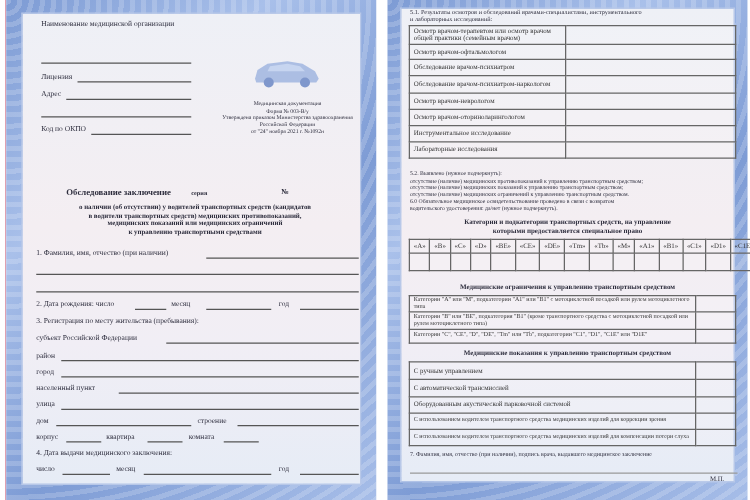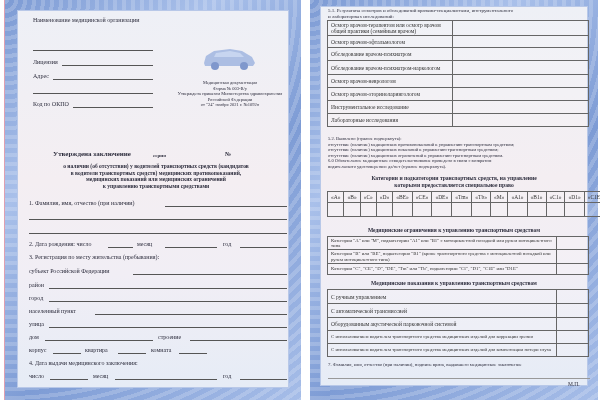--- a/index.html
+++ b/index.html
@@ -51,21 +51,21 @@
       <circle cx="44" cy="21" r="4" fill="#7f97cc"></circle>
   </svg>
   <div class="txt center" style="left:165px;top:80px;width:120px;font-size:4.5px;line-height:5.5px;white-space:normal;">
     <div>Медицинская документация</div>
     <div>Форма № 003-В/у</div>
     <div>Утверждена приказом Министерства здравоохранения</div>
     <div>Российской Федерации</div>
     <div>от "24" ноября 2021 г. №1092н</div>
   </div>
 
-  <div class="txt bold" style="left:48px;top:151px;font-size:7px;">Утверждена заключение</div>
+  <div class="txt bold" style="left:48px;top:151px;font-size:7px;">Обследование заключение</div>
   <div class="txt bold" style="left:148px;top:152px;font-size:5px;">серия</div>
   <div class="txt bold" style="left:220px;top:151px;">№</div>
 
   <div class="txt bold center" style="left:20px;top:163px;width:262px;font-size:5.5px;line-height:6.5px;">
     <div>о наличии (об отсутствии) у водителей транспортных средств (кандидатов</div>
     <div>в водители транспортных средств) медицинских противопоказаний,</div>
     <div>медицинских показаний или медицинских ограничений</div>
     <div>к управлению транспортными средствами</div>
   </div>
 

